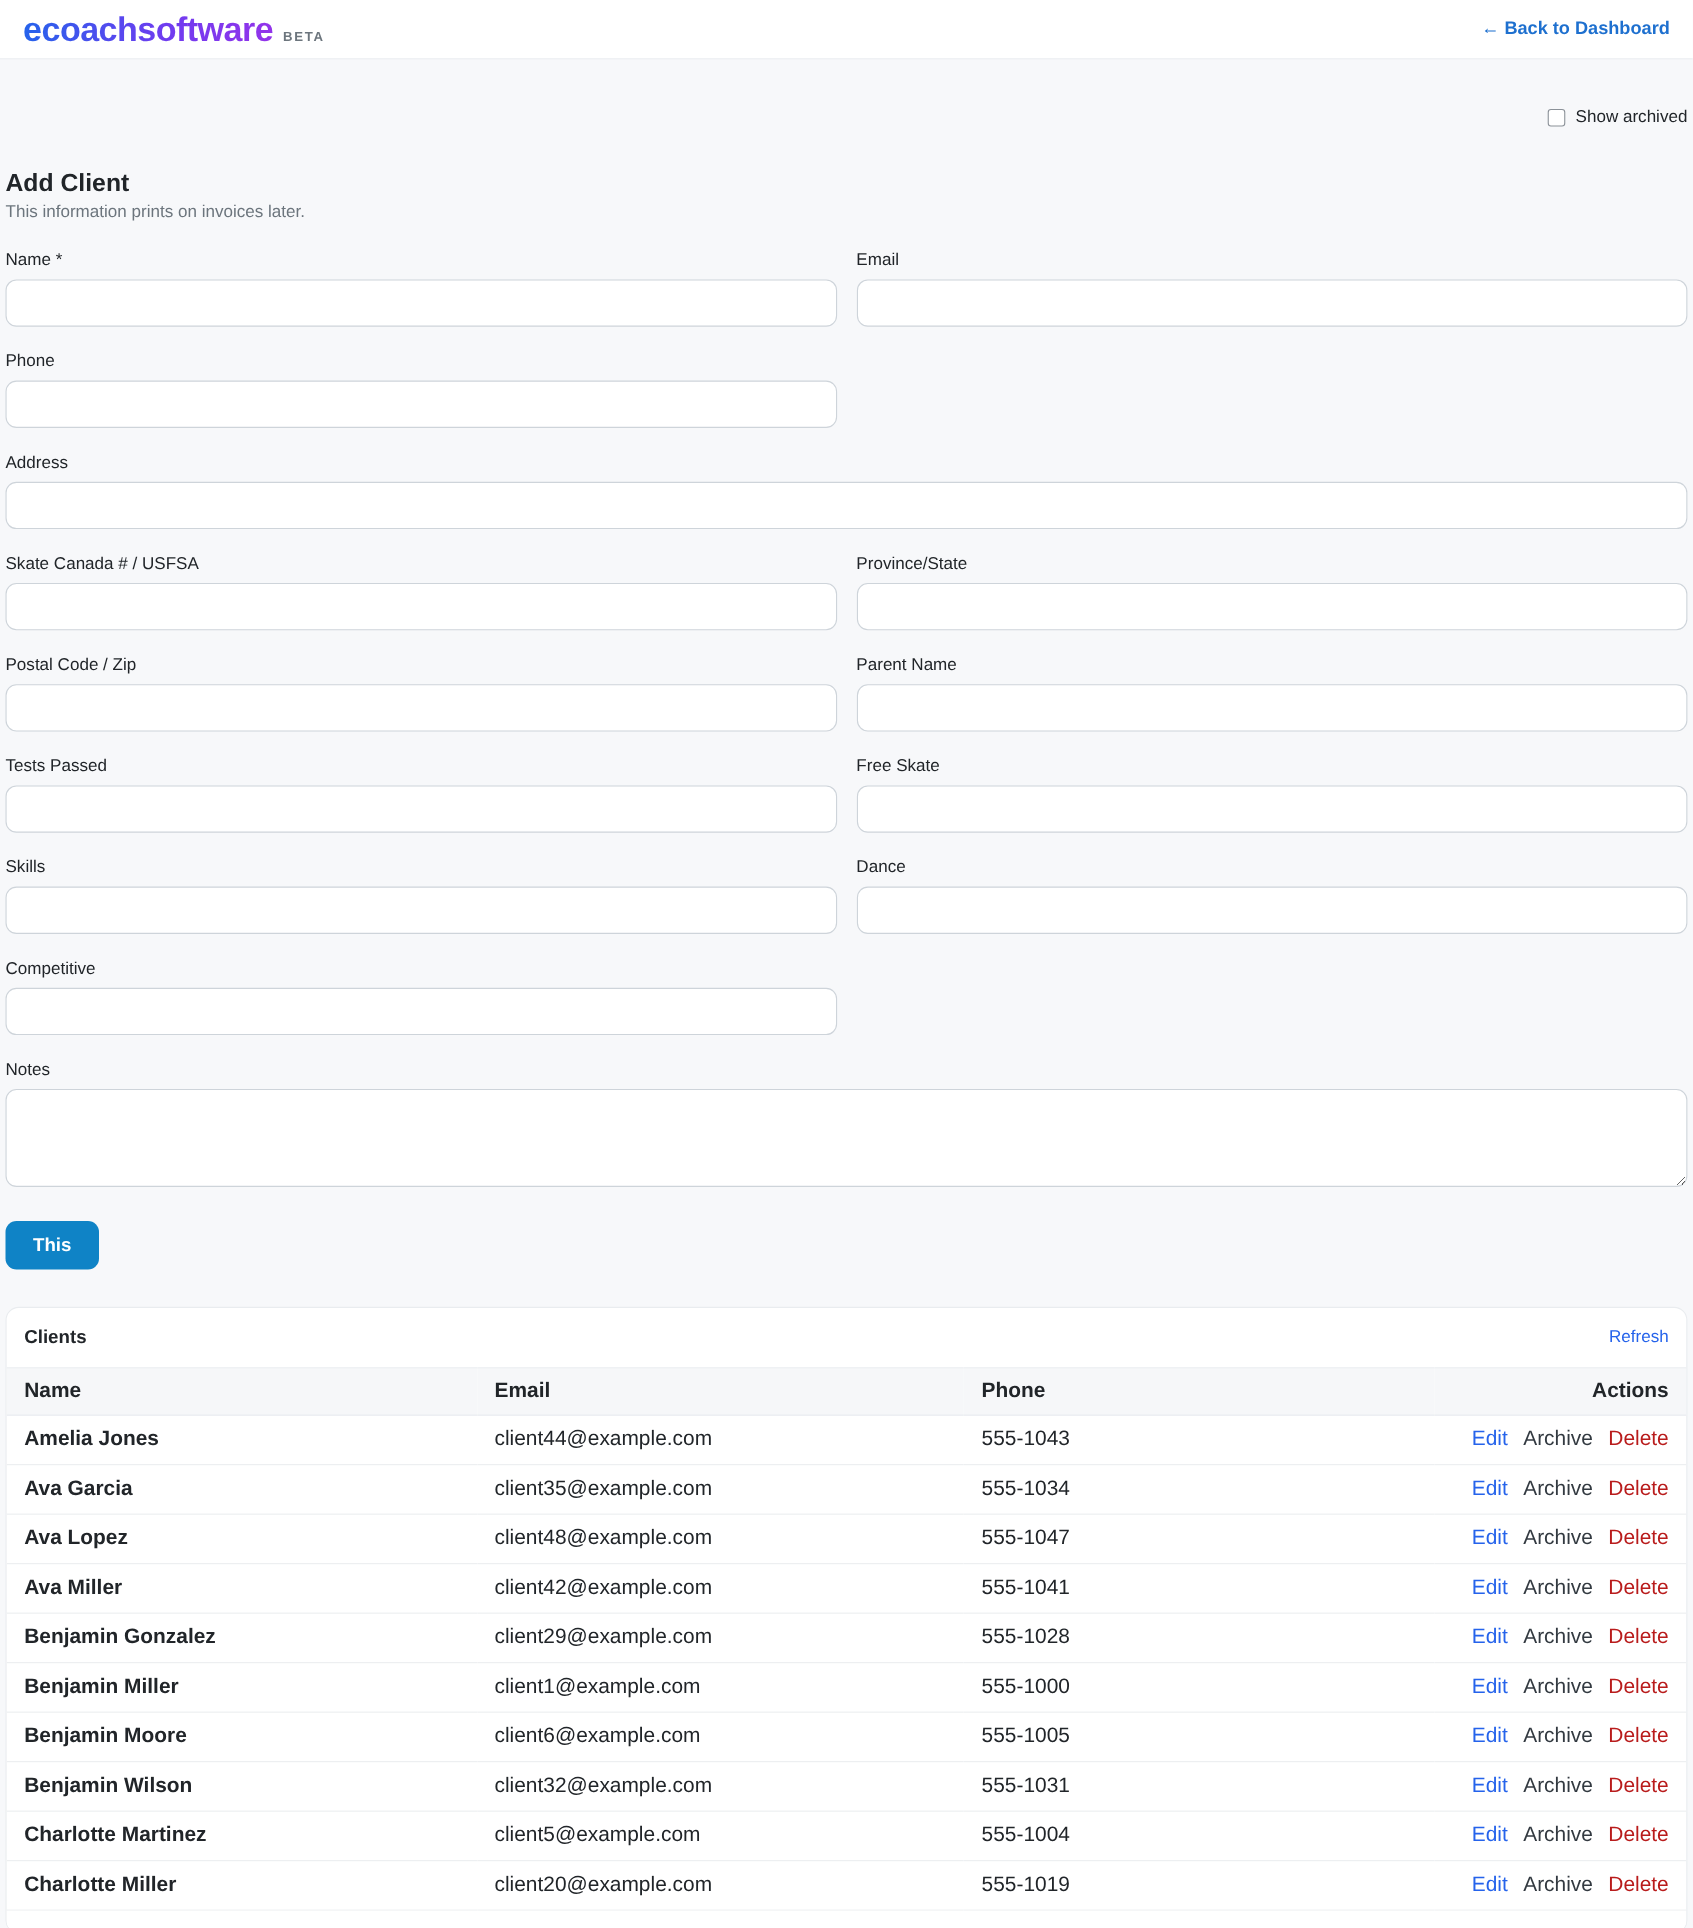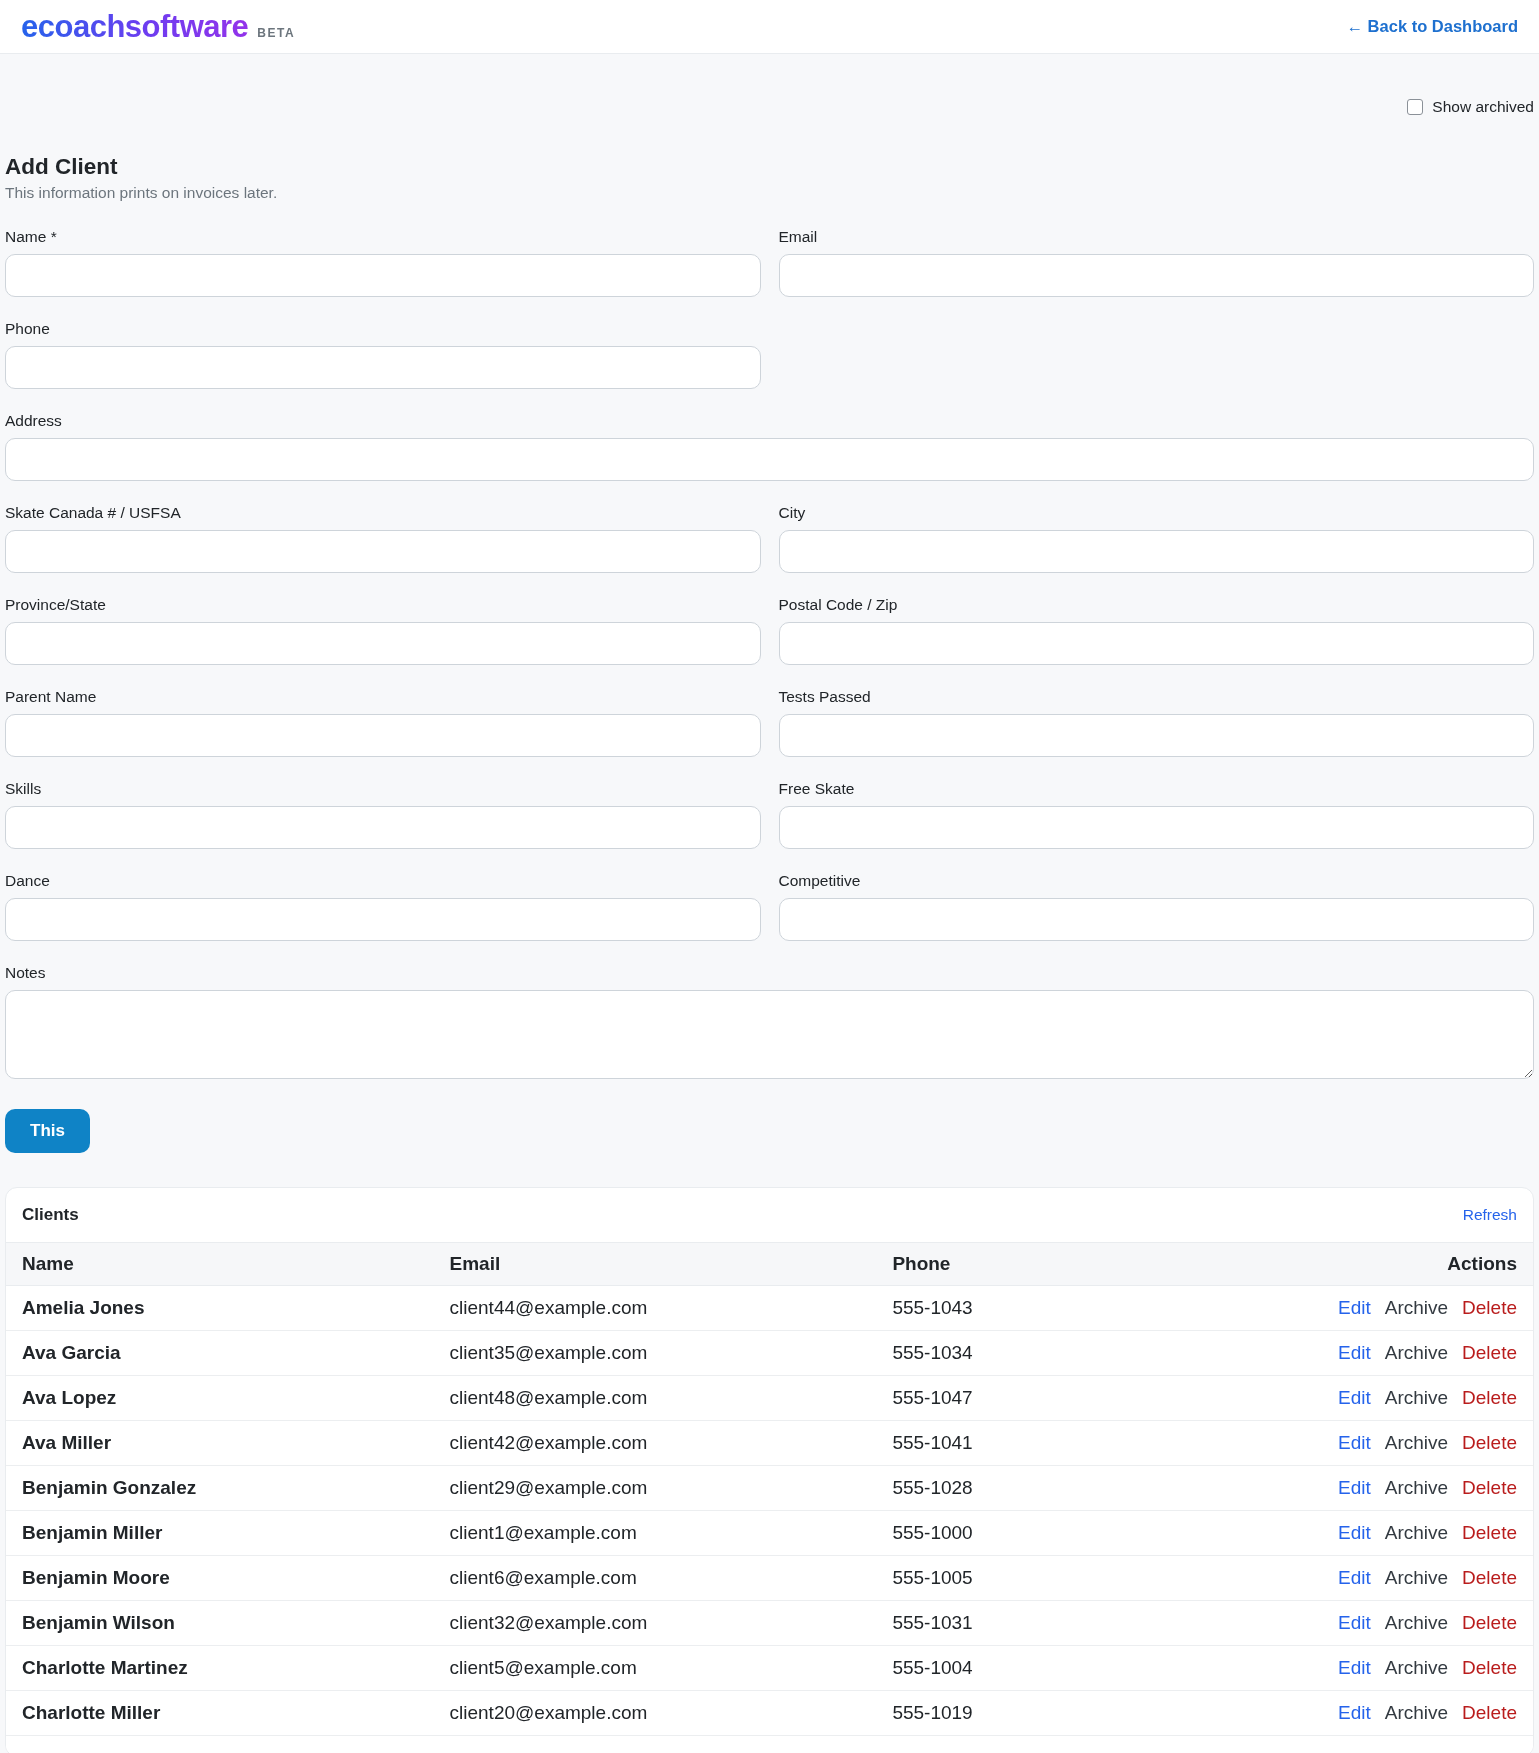--- a/index.html
+++ b/index.html
@@ -146,48 +146,44 @@
       <label>Address</label>
       <input type="text" style="">
     </div>
 
     <div class="field">
       <label>Skate Canada # / USFSA</label>
       <input type="text" style="">
     </div>
 
     <div class="field">
-      <label>City</label>
-      <input type="text" style="">
-    </div>
-    <div class="field">
       <label>Province/State</label>
       <input type="text" style="">
     </div>
 
     <div class="field">
       <label>Postal Code / Zip</label>
       <input type="text" style="">
     </div>
     <div class="field">
       <label>Parent Name</label>
       <input type="text" style="">
     </div>
 
     <div class="field">
       <label>Tests Passed</label>
       <input type="text" style="">
     </div>
     <div class="field">
+      <label>Free Skate</label>
+      <input type="text" style="">
+    </div>
+
+    <div class="field">
       <label>Skills</label>
-      <input type="text" style="">
-    </div>
-
-    <div class="field">
-      <label>Free Skate</label>
       <input type="text" style="">
     </div>
     <div class="field">
       <label>Dance</label>
       <input type="text" style="">
     </div>
 
     <div class="field">
       <label>Competitive</label>
       <input type="text" style="">

